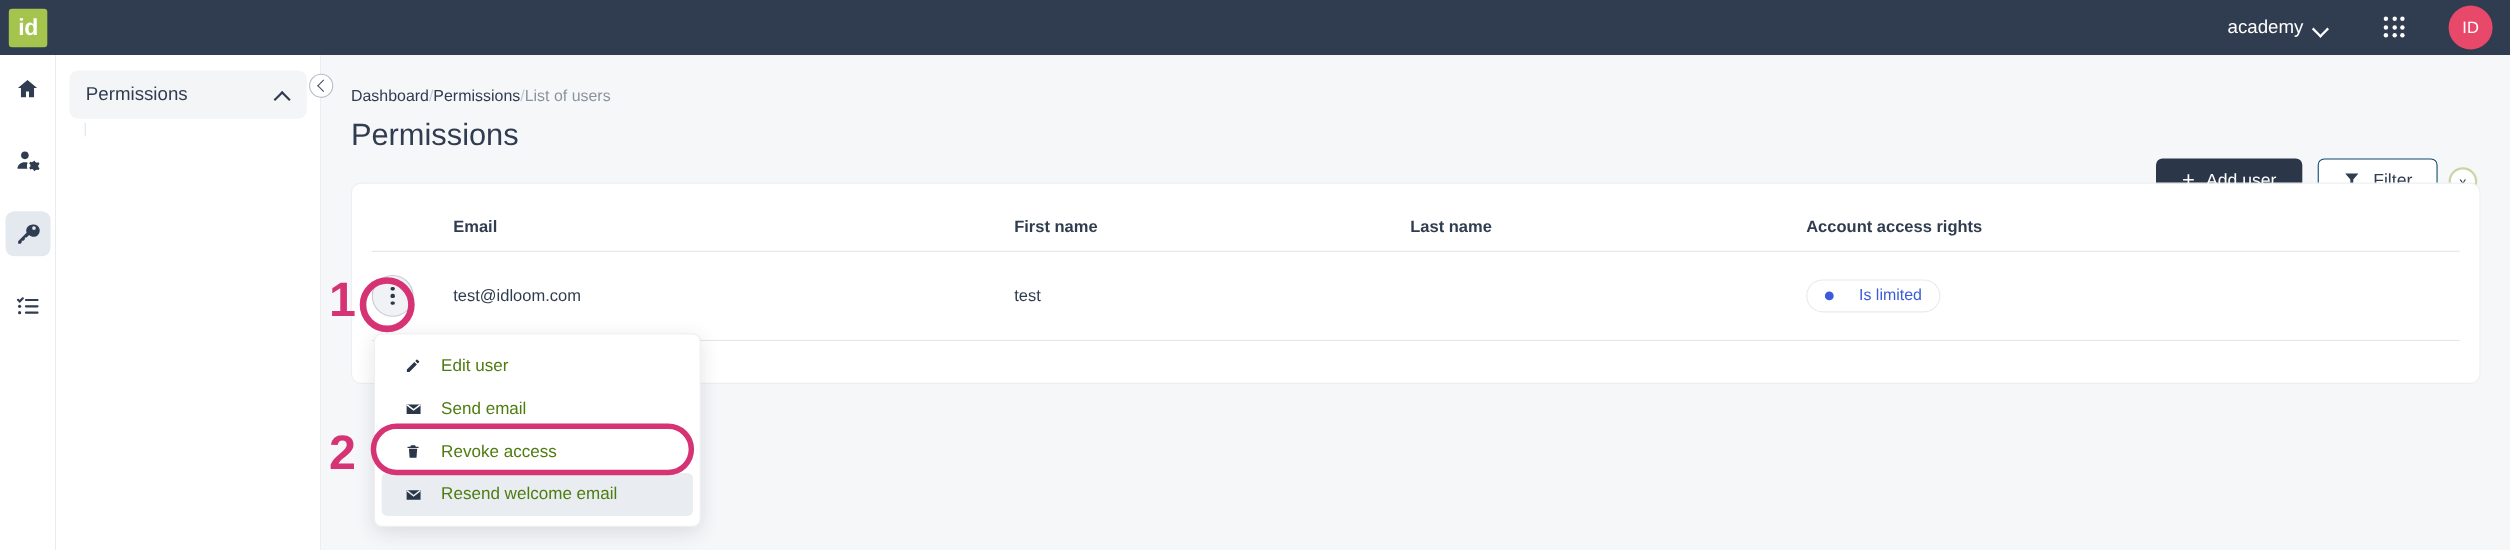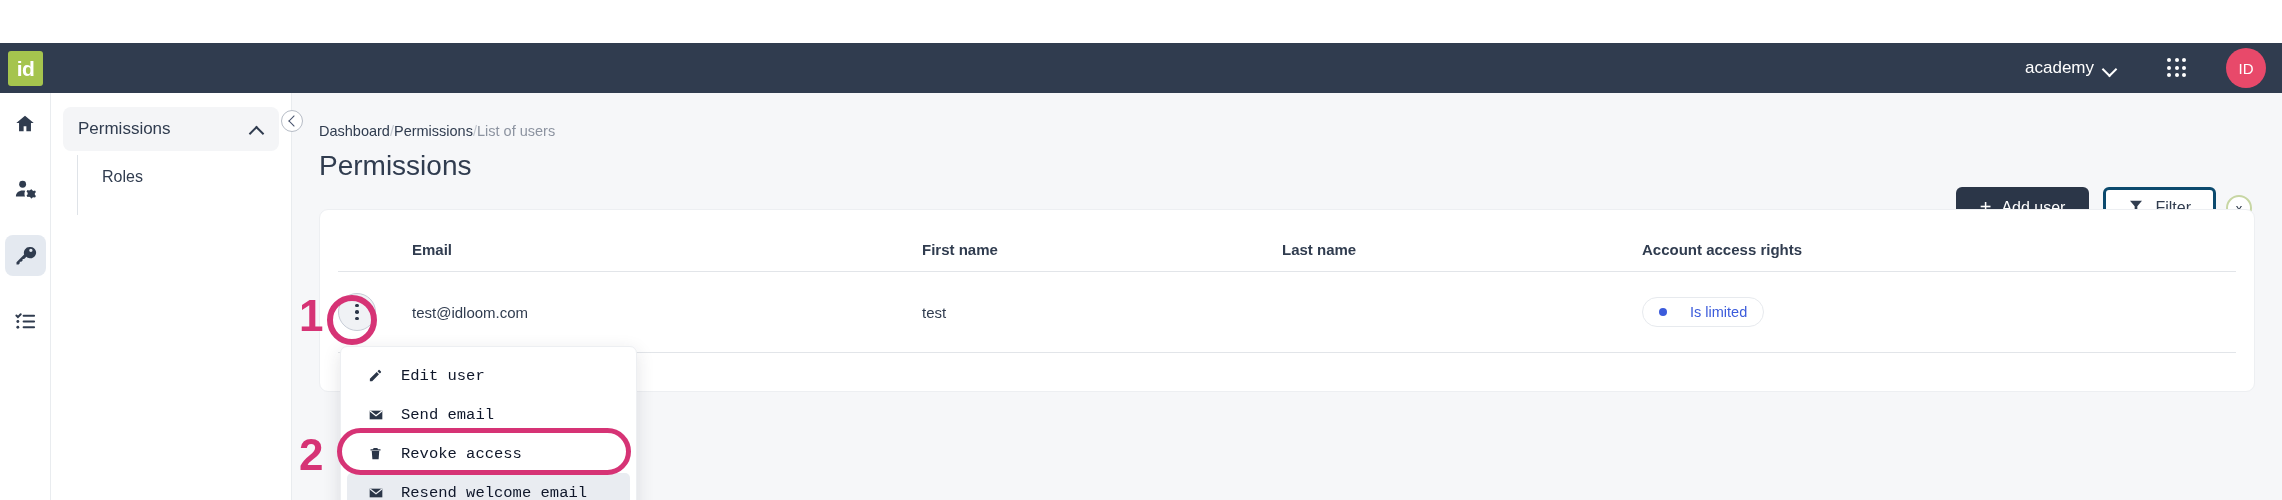--- a/index.html
+++ b/index.html
@@ -10,21 +10,20 @@
     overflow: hidden;
     font-family: "Liberation Sans", sans-serif;
     background: #ffffff;
   }
 
   .app {
     position: relative;
     width: 2282px;
     height: 432px;
     background: #ffffff;
-    margin-top: 43px;
   }
 
   
   .topbar {
     position: absolute;
     top: 0; left: 0;
     width: 2282px;
     height: 50px;
     background: #303c4f;
     display: flex;
@@ -259,21 +258,21 @@
   .plus {
     font-size: 20px;
     line-height: 1;
     position: relative;
     top: -1px;
   }
   .btn-ghost {
     height: 42px;
     background: #ffffff;
     color: #303c4f;
-    border: 3px solid #0c4a6e;
+    border: 1px solid #0c4a6e;
     border-radius: 6px;
     display: flex;
     align-items: center;
     gap: 11px;
     padding: 0 22px;
     font-size: 16px;
   }
   .filter-clear {
     width: 26px; height: 26px;
     border-radius: 50%;
@@ -371,24 +370,23 @@
     padding: 9px 0;
     z-index: 20;
   }
   .menu-item {
     height: 39px;
     display: flex;
     align-items: center;
     gap: 17px;
     padding: 0 20px;
     font-size: 15.5px;
-    color: #0f172a;
+    color: #4d7c0f;
     margin: 0 6px;
     border-radius: 5px;
-    font-family: Liberation Mono, monospace;
   }
   .menu-item.highlight { background: #e9ecf1; }
   .menu-item .mi { width: 17px; display: flex; align-items: center; justify-content: center; color: #2b3648; }
 
   
   .anno-num {
     position: absolute;
     color: #d63375;
     font-weight: bold;
     font-size: 44px;
@@ -476,23 +474,20 @@
       </span>
     </div>
   </div>
 
   <div class="subnav">
     <div class="subnav-head">
       <span>Permissions</span>
       <span class="chev-up"></span>
     </div>
     <div class="subnav-list">
-      <div class="subnav-item">
-        <span>Roles</span>
-      </div>
     </div>
   </div>
 
   <div class="collapse-btn">
     <span class="chev-left"></span>
   </div>
 
   <div class="main">
 
     <div class="page-head">

